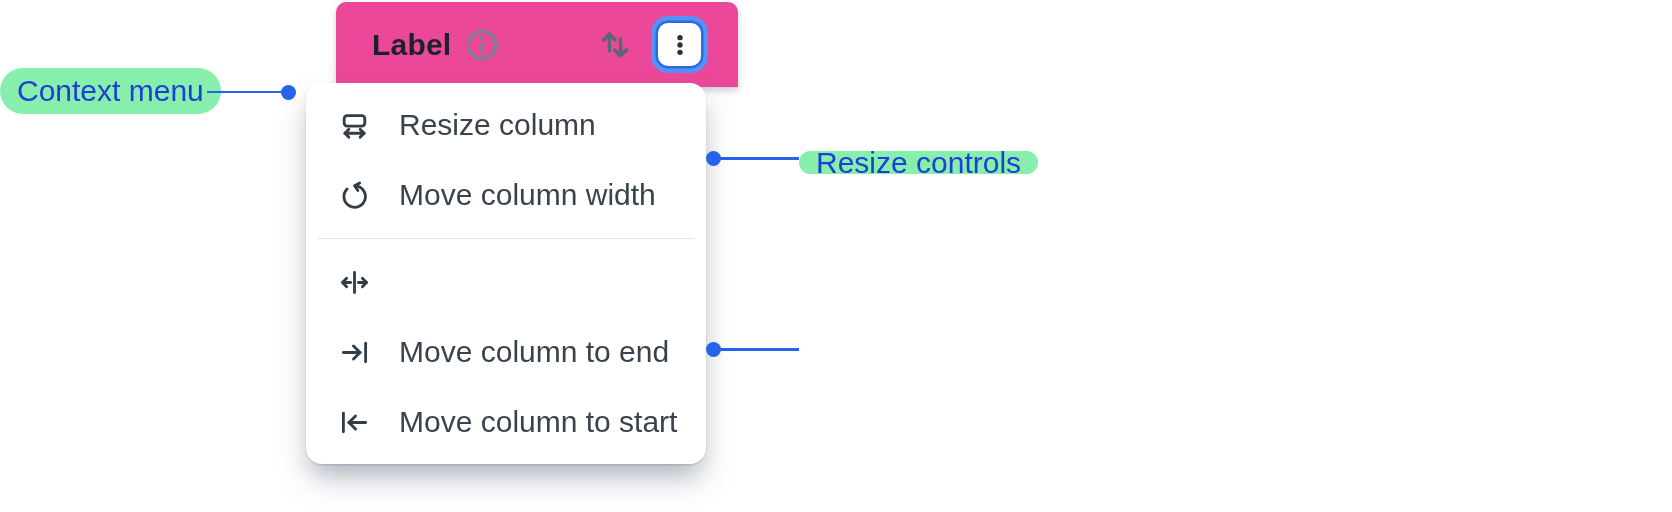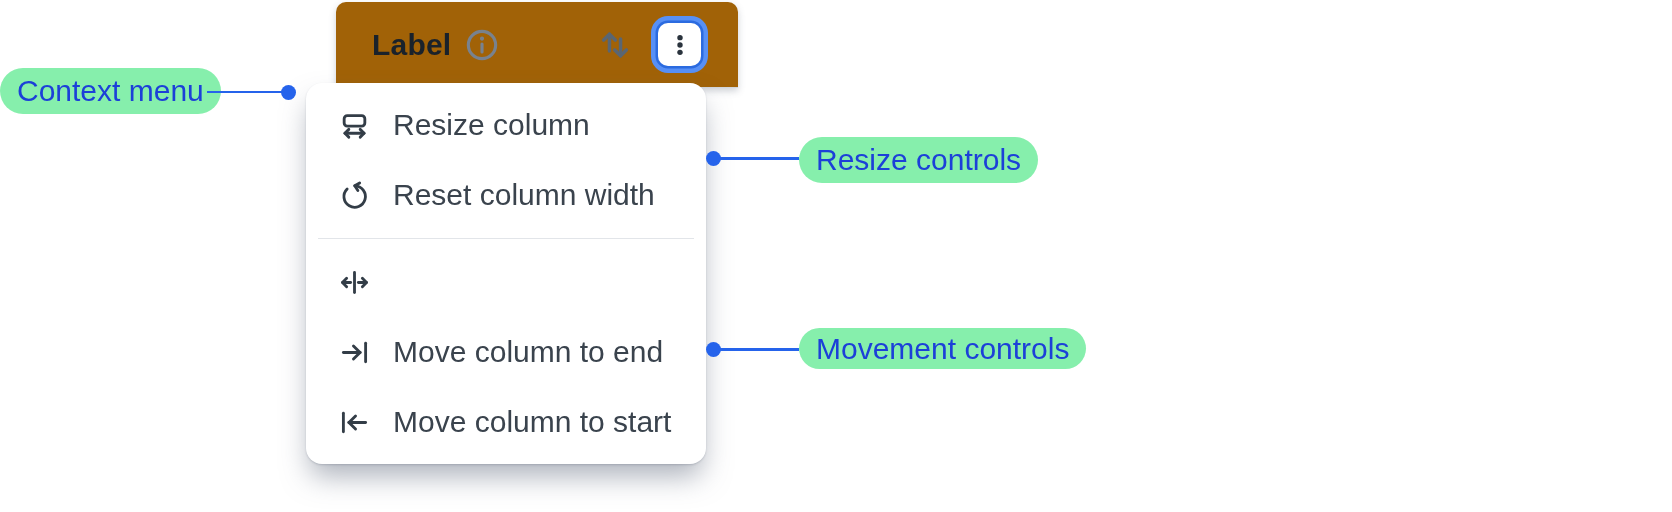--- a/index.html
+++ b/index.html
@@ -1,38 +1,38 @@
 <!DOCTYPE html>
 <html><head>
 <meta charset="utf-8">
 <style>
   html,body{margin:0;padding:0;background:#ffffff;}
   .canvas{position:relative;width:1672px;height:512px;background:#ffffff;overflow:hidden;
           font-family:"Liberation Sans", sans-serif;}
 
   
   .col-header{position:absolute;left:336px;top:2px;width:402px;height:86px;
-    background:#a16207;border-radius:10px 10px 0 0;
+    background:#ec4899;border-radius:10px 10px 0 0;
     box-shadow:0 3px 7px rgba(92,102,118,.30);
     border-bottom:1px solid #d3d6da;
     display:flex;align-items:center;box-sizing:border-box;
     padding:0 37px 0 36px;z-index:1;}
   .col-header .hdr-label{font-size:30px;font-weight:700;color:#1a222b;letter-spacing:.2px;}
   .icon{display:inline-flex;align-items:center;justify-content:center;flex:none;}
   .info-icon{margin-left:13px;}
   .sort-icon{margin-left:auto;margin-right:25px;}
   .kebab-btn{width:43px;height:43px;background:#ffffff;border:none;border-radius:10px;
     box-shadow:0 0 0 2.5px #2b6be0, 0 0 0 7px #5790f6;
     display:flex;align-items:center;justify-content:center;cursor:pointer;padding:0;}
 
   
   .ctx-menu{position:absolute;left:306px;top:83px;width:400px;background:#ffffff;
     border-radius:16px;padding:7px 0;box-sizing:border-box;z-index:2;
     box-shadow:0 1px 2px rgba(40,50,70,.18), 0 16px 28px -4px rgba(92,102,122,.50);}
-  .ctx-item{height:70px;display:flex;align-items:center;gap:23px;
+  .ctx-item{height:70px;display:flex;align-items:center;gap:29px;
     padding:0 20px 0 33px;cursor:pointer;}
   .ctx-item .label{font-size:30px;color:#3a434d;white-space:nowrap;}
   .ctx-divider{height:1px;background:#e2e5e9;margin:8px 12px;}
   .mi-icon svg{display:block;}
 
   
   .pill{position:absolute;display:inline-flex;align-items:center;
     background:#86efac;border-radius:23px;padding:0 17px;
     font-size:30px;font-weight:500;color:#1c40d8;white-space:nowrap;z-index:3;}
   .conn-line{position:absolute;height:2.5px;background:#2563eb;z-index:3;}
@@ -88,21 +88,21 @@
       <span class="label">Resize column</span>
     </div>
 
     <div class="ctx-item">
       <span class="icon mi-icon">
         <svg width="31" height="31" viewBox="0 0 24 24" fill="none" stroke="#333d47" stroke-width="2.2" stroke-linecap="round" stroke-linejoin="round">
           <path d="M12.2 4.5 A8.3 8.3 0 1 1 6.3 6.9"></path>
           <path d="M16 2.3 12.2 4.5l2.4 3.7"></path>
         </svg>
       </span>
-      <span class="label">Reset column width</span>
+      <span class="label">Move column width</span>
     </div>
 
     <div class="ctx-divider"></div>
 
     <div class="ctx-item">
       <span class="icon mi-icon">
         <svg width="31" height="31" viewBox="0 0 24 24" fill="none" stroke="#333d47" stroke-width="2.2" stroke-linecap="round" stroke-linejoin="round">
           <path d="M12 4.2v15.6"></path>
           <path d="M9 12H2.8"></path>
           <path d="M5.9 8.8 2.7 12l3.2 3.2"></path>
@@ -137,23 +137,20 @@
   </div>
 
   <div class="pill" style="left:0;top:68px;height:46px;">
     <span>Context menu</span>
   </div>
   <div class="conn-line" style="left:207px;top:90.5px;width:76px;"></div>
   <div class="conn-dot" style="left:281px;top:84.5px;"></div>
 
   <div class="conn-dot" style="left:706px;top:151px;"></div>
   <div class="conn-line" style="left:713px;top:157.25px;width:86px;"></div>
-  <div class="pill" style="left:799px;top:137px;height:46px;">
+  <div class="pill" style="left:799px;top:151px;height:23px;">
     <span>Resize controls</span>
   </div>
 
   <div class="conn-dot" style="left:706px;top:342px;"></div>
   <div class="conn-line" style="left:713px;top:348.25px;width:86px;"></div>
-  <div class="pill" style="left:799px;top:328px;height:41px;">
-    <span>Movement controls</span>
-  </div>
 
 </div>
 
 </body></html>

